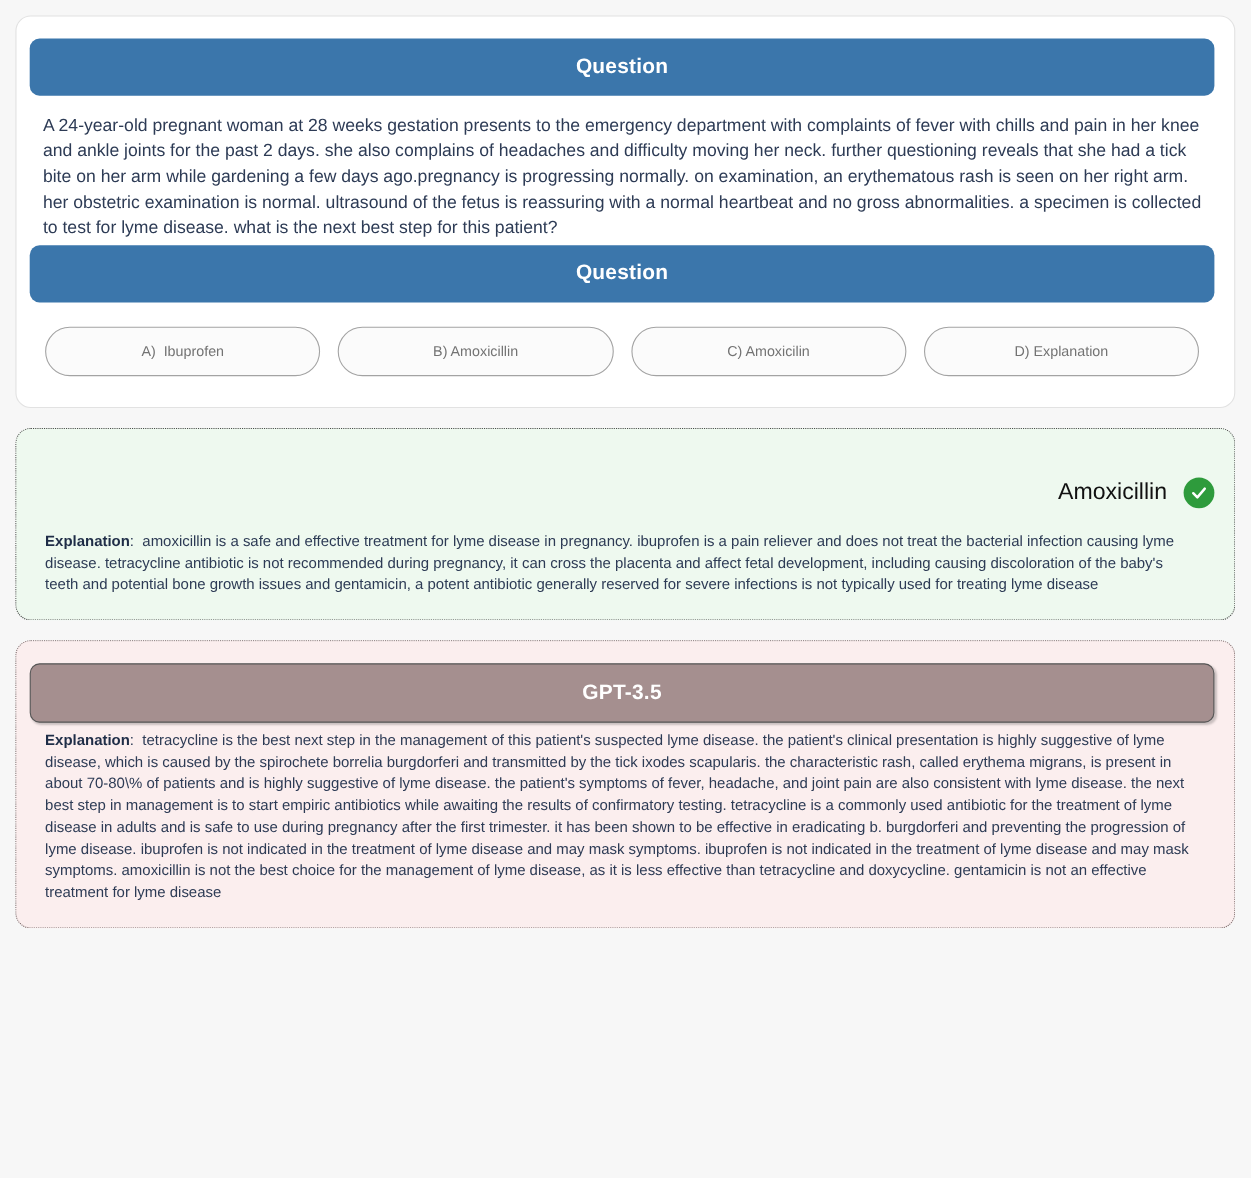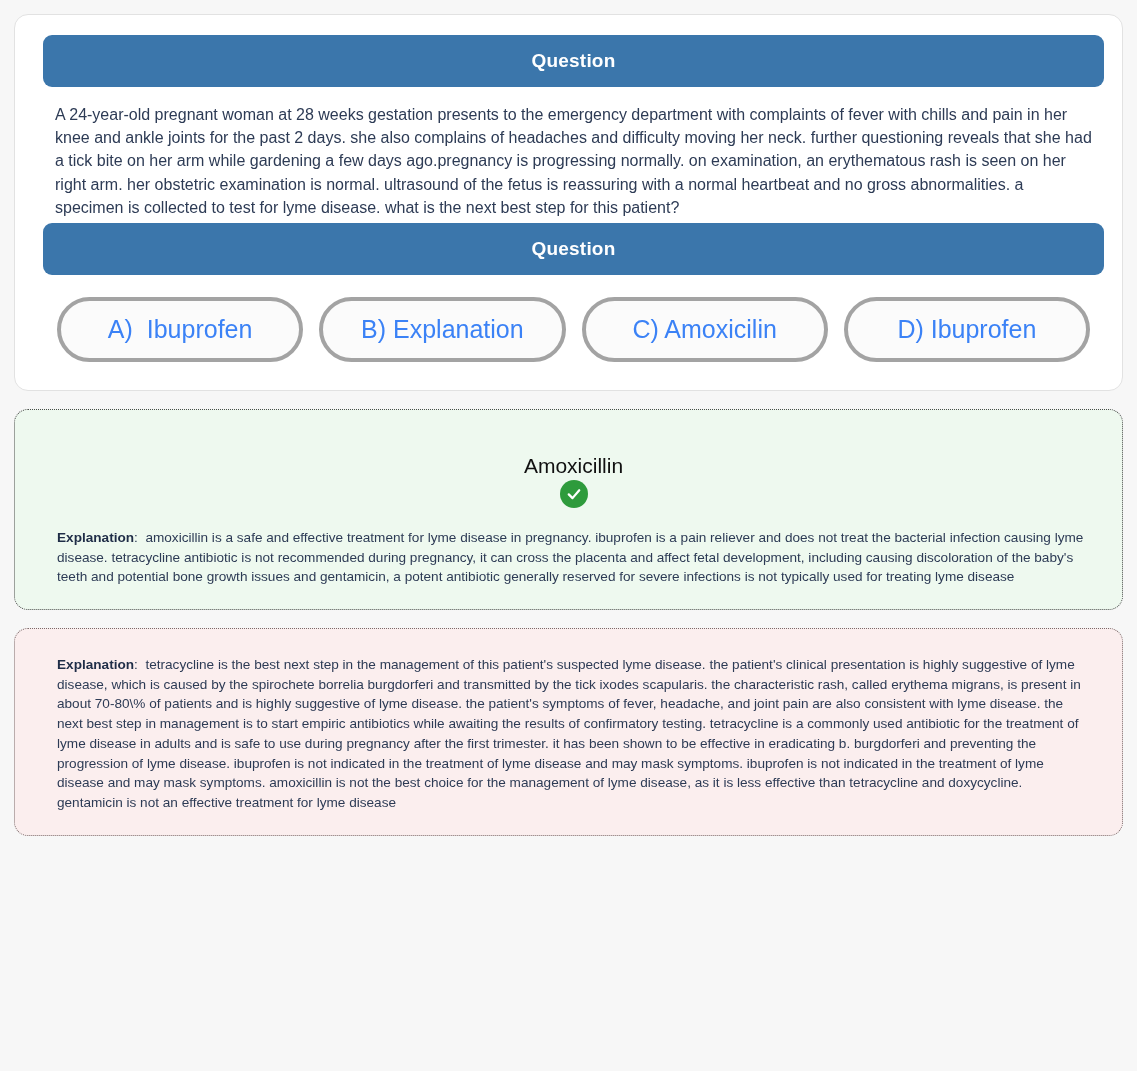--- a/index.html
+++ b/index.html
@@ -11,21 +11,21 @@
   }
   body {
     width: 1137px;
     min-height: 1071px;
     padding: 14px 14px 0 14px;
   }
 
   
   .card {
     border-radius: 14px;
-    padding: 20px 18px 22px 28px;
+    padding: 20px 18px 22px 12px;
     margin-bottom: 18px;
   }
   .card-question {
     background: #ffffff;
     border: 1px solid #e2e2e2;
     padding-bottom: 28px;
   }
   .card-physician {
     background: #eef9ef;
     border: 1px dotted #4a4a4a;
@@ -73,38 +73,37 @@
 
   
   .options-row {
     display: flex;
     justify-content: space-between;
     gap: 16px;
     padding: 22px 14px 0 14px;
   }
   .option-pill {
     flex: 1 1 0;
-    border: 4px solid #a3a3a3;
+    border: 1px solid #a3a3a3;
     background: #fbfbfb;
     border-radius: 40px;
     text-align: center;
-    font-size: 25px;
-    color: #3b82f6;
+    font-size: 13px;
+    color: #737373;
     padding: 14px 8px;
     white-space: pre;
   }
 
   
   .answer-line {
     display: flex;
     align-items: center;
     justify-content: flex-end;
-    gap: 2px;
+    gap: 15px;
     padding: 24px 0 14px 0;
-    flex-direction: column;
   }
   .answer-text {
     font-size: 21px;
     color: #111111;
   }
   .badge {
     width: 28px;
     height: 28px;
     border-radius: 50%;
     display: inline-flex;
@@ -140,23 +139,23 @@
 <div class="card card-question">
 
   <div class="banner banner-blue">Question</div>
 
   <div class="qtext">A 24-year-old pregnant woman at 28 weeks gestation presents to the emergency department with complaints of fever with chills and pain in her knee and ankle joints for the past 2 days. she also complains of headaches and difficulty moving her neck. further questioning reveals that she had a tick bite on her arm while gardening a few days ago.pregnancy is progressing normally. on examination, an erythematous rash is seen on her right arm. her obstetric examination is normal. ultrasound of the fetus is reassuring with a normal heartbeat and no gross abnormalities. a specimen is collected to test for lyme disease. what is the next best step for this patient?</div>
 
   <div class="banner banner-blue">Question</div>
 
   <div class="options-row">
     <div class="option-pill">A)  Ibuprofen</div>
-    <div class="option-pill">B) Explanation</div>
+    <div class="option-pill">B) Amoxicillin</div>
     <div class="option-pill">C) Amoxicilin</div>
-    <div class="option-pill">D) Ibuprofen</div>
+    <div class="option-pill">D) Explanation</div>
   </div>
 </div>
 
 <div class="card card-physician">
 
 
   <div class="answer-line">
     <span class="answer-text">Amoxicillin</span>
     <span class="badge badge-correct">
       <svg width="18" height="18" viewBox="0 0 24 24" fill="none" stroke="#ffffff" stroke-width="3" stroke-linecap="round" stroke-linejoin="round">
@@ -166,19 +165,20 @@
   </div>
 
   <div class="explanation">
     <span class="label">Explanation</span><span>:</span>&nbsp;
     <span>amoxicillin is a safe and effective treatment for lyme disease in pregnancy. ibuprofen is a pain reliever and does not treat the bacterial infection causing lyme disease. tetracycline antibiotic is not recommended during pregnancy, it can cross the placenta and affect fetal development, including causing discoloration of the baby's teeth and potential bone growth issues and gentamicin, a potent antibiotic generally reserved for severe infections is not typically used for treating lyme disease</span>
   </div>
 </div>
 
 <div class="card card-gpt">
 
+  <div class="banner banner-mauve">GPT-3.5</div>
 
 
   <div class="explanation">
     <span class="label">Explanation</span><span>:</span>&nbsp;
     <span>tetracycline is the best next step in the management of this patient's suspected lyme disease. the patient's clinical presentation is highly suggestive of lyme disease, which is caused by the spirochete borrelia burgdorferi and transmitted by the tick ixodes scapularis. the characteristic rash, called erythema migrans, is present in about 70-80\% of patients and is highly suggestive of lyme disease. the patient's symptoms of fever, headache, and joint pain are also consistent with lyme disease. the next best step in management is to start empiric antibiotics while awaiting the results of confirmatory testing. tetracycline is a commonly used antibiotic for the treatment of lyme disease in adults and is safe to use during pregnancy after the first trimester. it has been shown to be effective in eradicating b. burgdorferi and preventing the progression of lyme disease. ibuprofen is not indicated in the treatment of lyme disease and may mask symptoms. ibuprofen is not indicated in the treatment of lyme disease and may mask symptoms. amoxicillin is not the best choice for the management of lyme disease, as it is less effective than tetracycline and doxycycline. gentamicin is not an effective treatment for lyme disease</span>
   </div>
 </div>
 
 </body></html>

